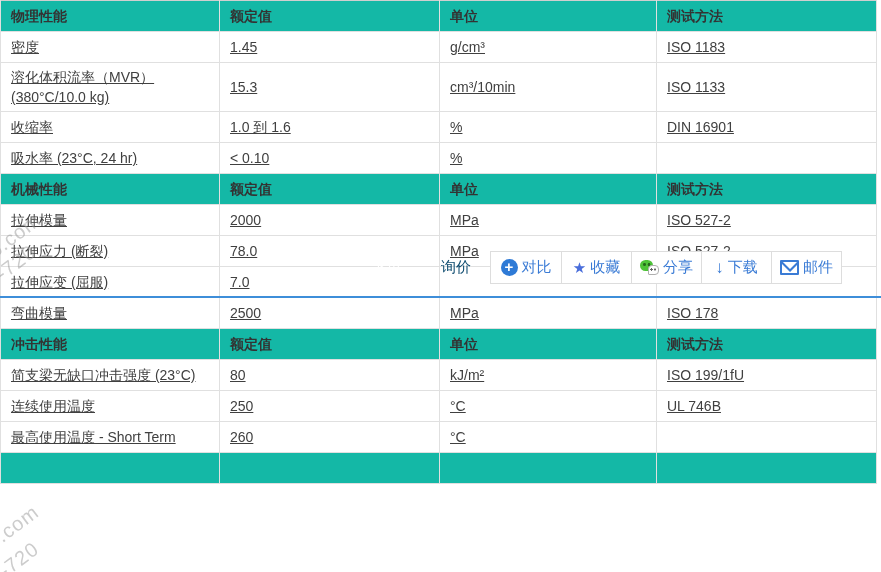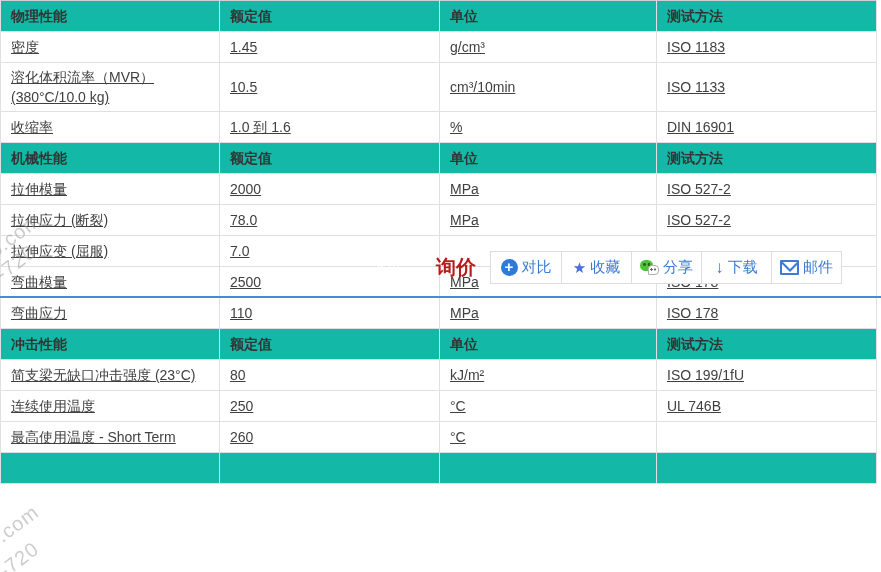--- a/index.html
+++ b/index.html
@@ -36,21 +36,21 @@
     position:absolute;left:351px;top:251px;height:33px;display:flex;z-index:10;
   }
   .toolbar button{
     font-family:inherit;cursor:pointer;background:transparent;border:none;
     display:inline-flex;align-items:center;justify-content:center;
   }
   .btn-order{
     width:71px;height:33px;background:#ff7800;color:#fff;font-size:15px;
   }
   .btn-inquiry{
-    width:68px;height:33px;background:#3a8ee6;color:#b91c1c;font-size:20px;font-weight:bold;
+    width:68px;height:33px;background:#3a8ee6;color:#0c4a6e;font-size:15px;
   }
   .btn-group{
     display:flex;height:31px;border:1px solid #ddd;background:#fff;
   }
   .btn-group button{
     width:70px;height:31px;font-size:15px;color:#3a7bd5;gap:4px;
   }
   .btn-group button + button{border-left:1px solid #ddd;}
 
   
@@ -120,30 +120,36 @@
         </tr>
         <tr class="data-row">
           <td>密度</td>
           <td>1.45</td>
           <td>g/cm³</td>
           <td>ISO 1183</td>
         </tr>
         <tr class="data-row">
           <td>溶化体积流率（MVR）
 (380°C/10.0 kg)</td>
-          <td>10.5</td>
+          <td>15.3</td>
           <td>cm³/10min</td>
           <td>ISO 1133</td>
         </tr>
         <tr class="data-row">
           <td>收缩率</td>
           <td>1.0 到 1.6</td>
           <td>%</td>
           <td>DIN 16901</td>
         </tr>
+        <tr class="data-row">
+          <td>吸水率 (23°C, 24 hr)</td>
+          <td>&lt; 0.10</td>
+          <td>%</td>
+          <td></td>
+        </tr>
         <tr class="section-row">
           <td>机械性能</td>
           <td>额定值</td>
           <td>单位</td>
           <td>测试方法</td>
         </tr>
         <tr class="data-row">
           <td>拉伸模量</td>
           <td>2000</td>
           <td>MPa</td>
@@ -160,26 +166,20 @@
           <td>7.0</td>
           <td></td>
           <td></td>
         </tr>
         <tr class="data-row">
           <td>弯曲模量</td>
           <td>2500</td>
           <td>MPa</td>
           <td>ISO 178</td>
         </tr>
-        <tr class="data-row">
-          <td>弯曲应力</td>
-          <td>110</td>
-          <td>MPa</td>
-          <td>ISO 178</td>
-        </tr>
         <tr class="section-row">
           <td>冲击性能</td>
           <td>额定值</td>
           <td>单位</td>
           <td>测试方法</td>
         </tr>
         <tr class="data-row">
           <td>简支梁无缺口冲击强度 (23°C)</td>
           <td>80</td>
           <td>kJ/m²</td>

